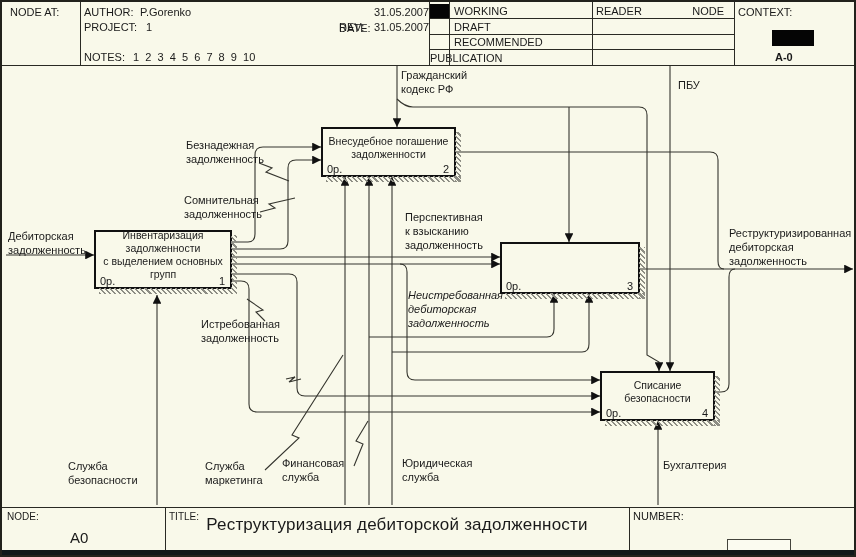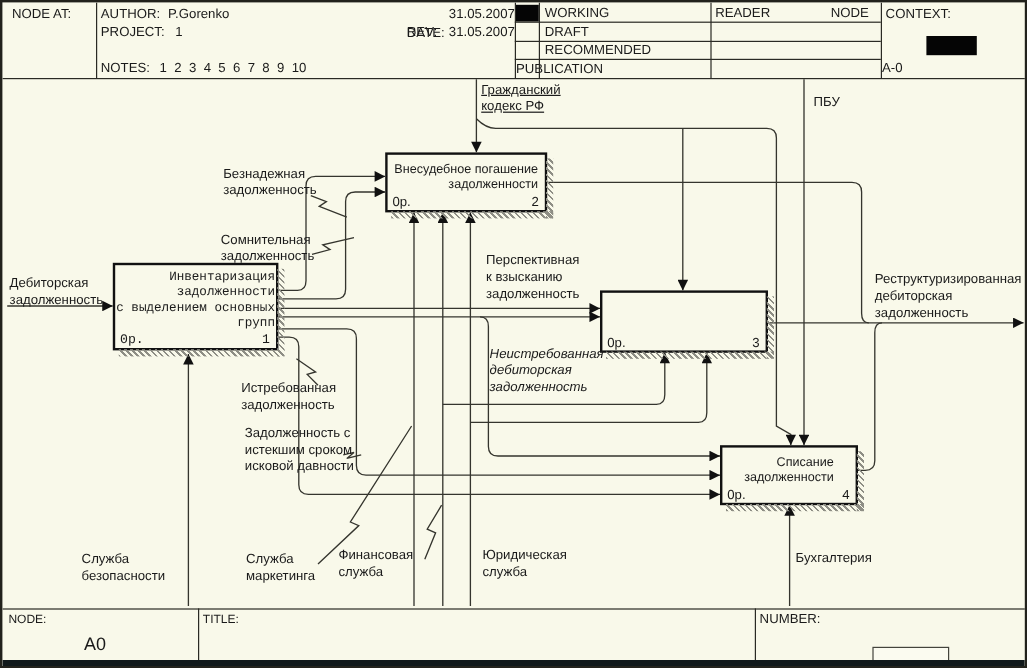--- a/index.html
+++ b/index.html
@@ -11,21 +11,21 @@
   .hline{position:absolute;height:1px;background:#2a2a24;}
   .vline{position:absolute;width:1px;background:#2a2a24;}
   .small{position:absolute;font-size:11px;line-height:13px;white-space:pre;}
   .flabel{position:absolute;font-size:11px;line-height:14px;white-space:pre-line;z-index:3;}
   .idef-box{position:absolute;background:#f9f9ea;border:2px solid #111;z-index:2;box-sizing:border-box;}
   .idef-box::before{content:"";position:absolute;top:3px;right:-7px;bottom:-7px;width:6px;
     background:repeating-linear-gradient(45deg,#8e8e85 0 1.5px,rgba(0,0,0,0) 1.5px 3.6px);}
   .idef-box::after{content:"";position:absolute;left:3px;right:-7px;bottom:-7px;height:6px;
     background:repeating-linear-gradient(45deg,#8e8e85 0 1.5px,rgba(0,0,0,0) 1.5px 3.6px);}
   .box-name{width:100%;height:100%;display:flex;align-items:center;justify-content:center;
-    text-align:right;font-size:10.5px;line-height:13px;white-space:pre-line;
+    text-align:center;font-size:10.5px;line-height:13px;white-space:pre-line;
     padding-bottom:9px;box-sizing:border-box;}
   .box-cost{position:absolute;left:4px;bottom:0px;font-size:11px;}
   .box-num{position:absolute;right:5px;bottom:0px;font-size:11px;}
   svg.wires{position:absolute;left:0;top:0;z-index:1;}
   .blackbox{position:absolute;background:#050505;}
   .title-big{position:absolute;font-size:17px;letter-spacing:.2px;text-align:center;}
   .node-big{position:absolute;font-size:15px;}
   .numrect{position:absolute;border:1px solid #44443c;background:#fbfbf0;}
   .bottombar{position:absolute;left:0;right:0;bottom:0;height:5px;background:#10181a;}
 </style>
@@ -52,21 +52,21 @@
   <div class="small" style="left:452px;top:3px;">WORKING</div>
   <div class="small" style="left:452px;top:19px;">DRAFT</div>
   <div class="small" style="left:452px;top:34px;">RECOMMENDED</div>
   <div class="small" style="left:428px;top:50px;">PUBLICATION</div>
 
   <div class="small" style="left:594px;top:3px;">READER</div>
   <div class="small" style="left:660px;top:3px;width:62px;text-align:right;">NODE</div>
 
   <div class="small" style="left:736px;top:4px;text-align:right;">CONTEXT:</div>
   <div class="blackbox" style="left:770px;top:28px;width:42px;height:16px;"></div>
-  <div class="small" style="left:733px;top:49px;">A-0</div>
+  <div class="small" style="left:773px;top:49px;font-weight:bold;">A-0</div>
 
   <div class="vline" style="left:78px;top:0;height:63px;"></div>
   <div class="vline" style="left:427px;top:0;height:63px;"></div>
   <div class="vline" style="left:447px;top:0;height:63px;"></div>
   <div class="vline" style="left:590px;top:0;height:63px;"></div>
   <div class="vline" style="left:732px;top:0;height:63px;"></div>
   <div class="hline" style="left:427px;top:16px;width:305px;"></div>
   <div class="hline" style="left:427px;top:32px;width:305px;"></div>
   <div class="hline" style="left:427px;top:47px;width:305px;"></div>
   <div class="hline" style="left:0;top:63px;width:856px;"></div>
@@ -108,82 +108,80 @@
 
       <path d="M257,161 l13,5 l-6,4 l23,9"></path>
       <path d="M258,210 l15,-4 l-6,-4 l26,-6"></path>
       <path d="M263,319 l-9,-9 l7,-2 l-16,-11"></path>
       <path d="M284,377 l9,-2 l-6,5 l12,-3"></path>
       <path d="M263,468 L297,436 l-7,-3 L341,353"></path>
       <path d="M352,464 L361,442 l-7,-3 L366,419"></path>
     </g>
   </svg>
 
-  <div class="idef-box" style="left:92px;top:217px;width:138px;height:73px;font-family:Liberation Mono, monospace;">
+  <div class="idef-box" style="left:92px;top:228px;width:138px;height:59px;">
     <div class="box-name">Инвентаризация
 задолженности
 с выделением основных
 групп</div>
     <div class="box-cost">0р.</div>
     <div class="box-num">1</div>
   </div>
   <div class="idef-box" style="left:319px;top:125px;width:135px;height:50px;">
     <div class="box-name">Внесудебное погашение
 задолженности</div>
     <div class="box-cost">0р.</div>
     <div class="box-num">2</div>
   </div>
   <div class="idef-box" style="left:498px;top:240px;width:140px;height:52px;">
     <div class="box-cost">0р.</div>
     <div class="box-num">3</div>
   </div>
   <div class="idef-box" style="left:598px;top:369px;width:115px;height:50px;">
     <div class="box-name">Списание
-задолженности</div>
+безопасности</div>
     <div class="box-cost">0р.</div>
     <div class="box-num">4</div>
   </div>
 
-  <div class="flabel" style="left:399px;top:66px;text-decoration:underline;">Гражданский
+  <div class="flabel" style="left:399px;top:66px;">Гражданский
 кодекс РФ</div>
   <div class="flabel" style="left:676px;top:76px;">ПБУ</div>
   <div class="flabel" style="left:6px;top:227px;">Дебиторская
 задолженность</div>
   <div class="flabel" style="left:184px;top:136px;">Безнадежная
 задолженность</div>
   <div class="flabel" style="left:182px;top:191px;">Сомнительная
 задолженность</div>
   <div class="flabel" style="left:403px;top:208px;">Перспективная
 к взысканию
 задолженность</div>
   <div class="flabel" style="left:406px;top:286px;font-style:italic;">Неистребованная
 дебиторская
 задолженность</div>
   <div class="flabel" style="left:199px;top:315px;">Истребованная
 задолженность</div>
-  <div class="flabel" style="left:202px;top:352px;">Задолженность с
-истекшим сроком
-исковой давности</div>
   <div class="flabel" style="left:66px;top:457px;">Служба
 безопасности</div>
   <div class="flabel" style="left:203px;top:457px;">Служба
 маркетинга</div>
   <div class="flabel" style="left:280px;top:454px;">Финансовая
 служба</div>
   <div class="flabel" style="left:400px;top:454px;">Юридическая
 служба</div>
   <div class="flabel" style="left:661px;top:456px;">Бухгалтерия</div>
   <div class="flabel" style="left:727px;top:224px;">Реструктуризированная
 дебиторская
 задолженность</div>
 
   <div class="hline" style="left:0;top:505px;width:856px;"></div>
   <div class="vline" style="left:163px;top:505px;height:48px;"></div>
   <div class="vline" style="left:627px;top:505px;height:48px;"></div>
 
   <div class="small" style="left:5px;top:508px;font-size:10px;">NODE:</div>
   <div class="node-big" style="left:68px;top:527px;">A0</div>
   <div class="small" style="left:167px;top:508px;font-size:10px;">TITLE:</div>
+  <div class="title-big" style="left:170px;top:513px;width:450px;">Реструктуризация дебиторской задолженности</div>
   <div class="small" style="left:631px;top:508px;font-size:11px;">NUMBER:</div>
   <div class="numrect" style="left:725px;top:537px;width:62px;height:14px;"></div>
 
   <div class="bottombar"></div>
 </div>
 
 </body></html>

